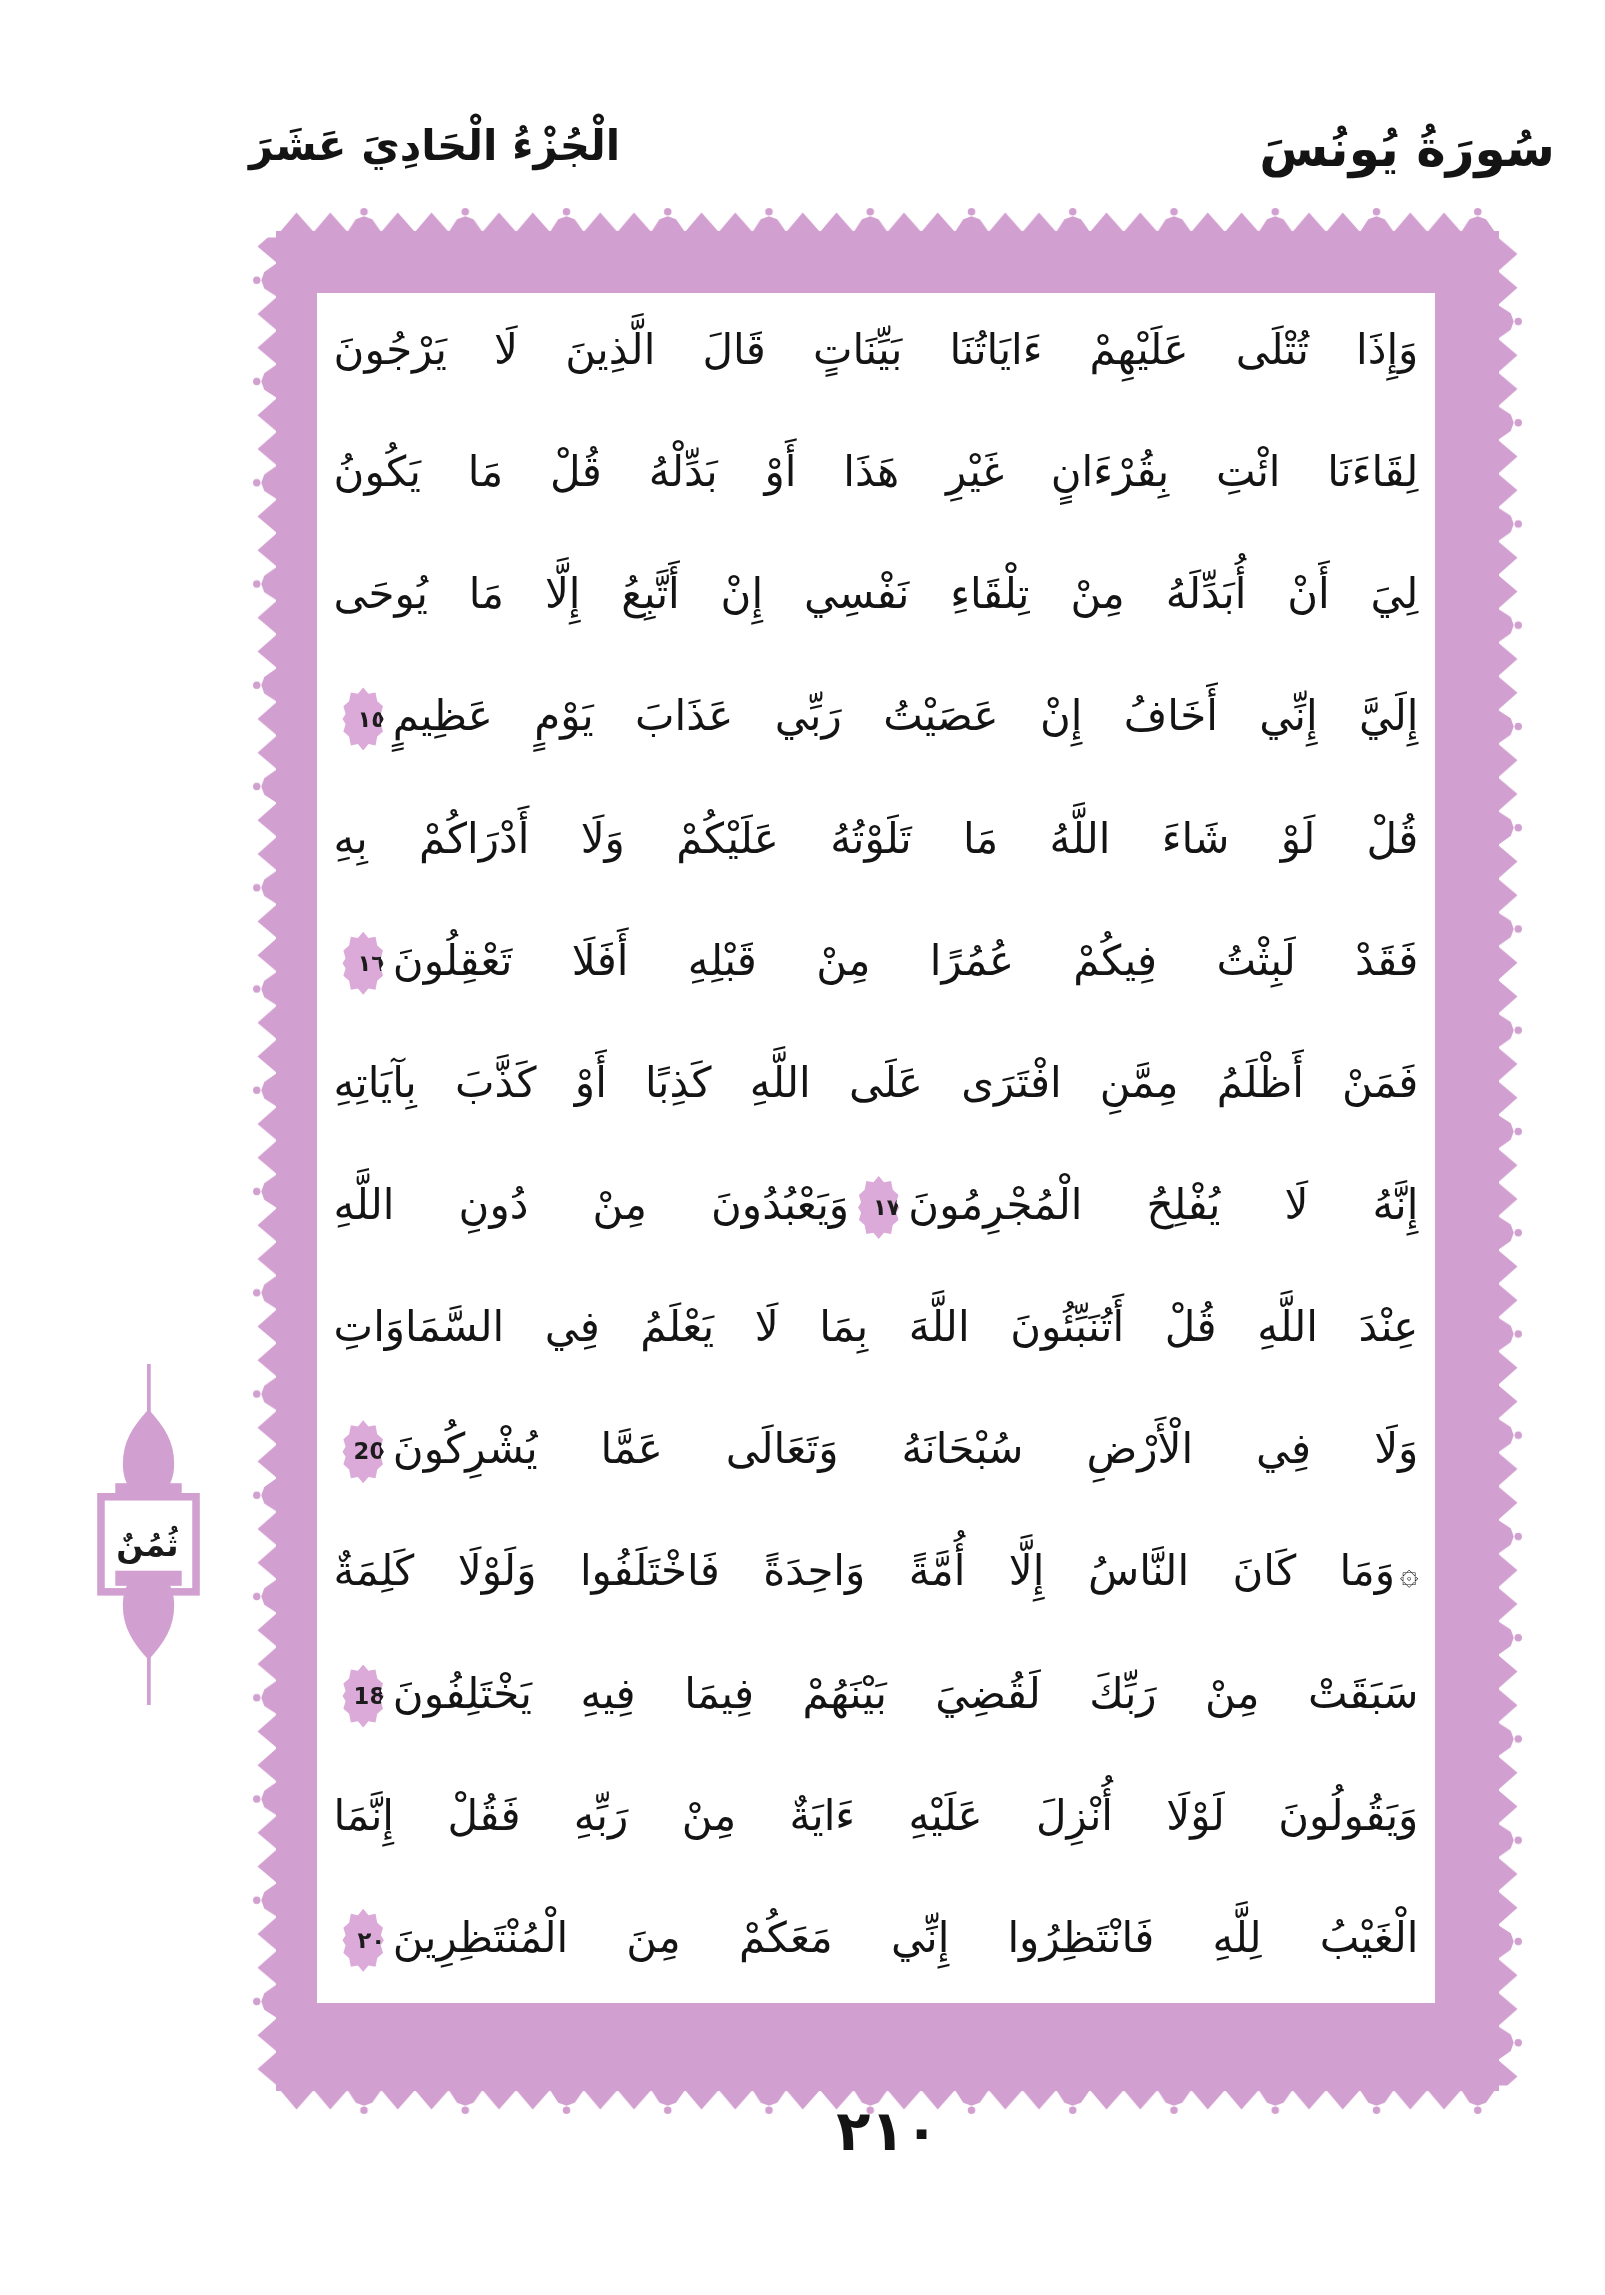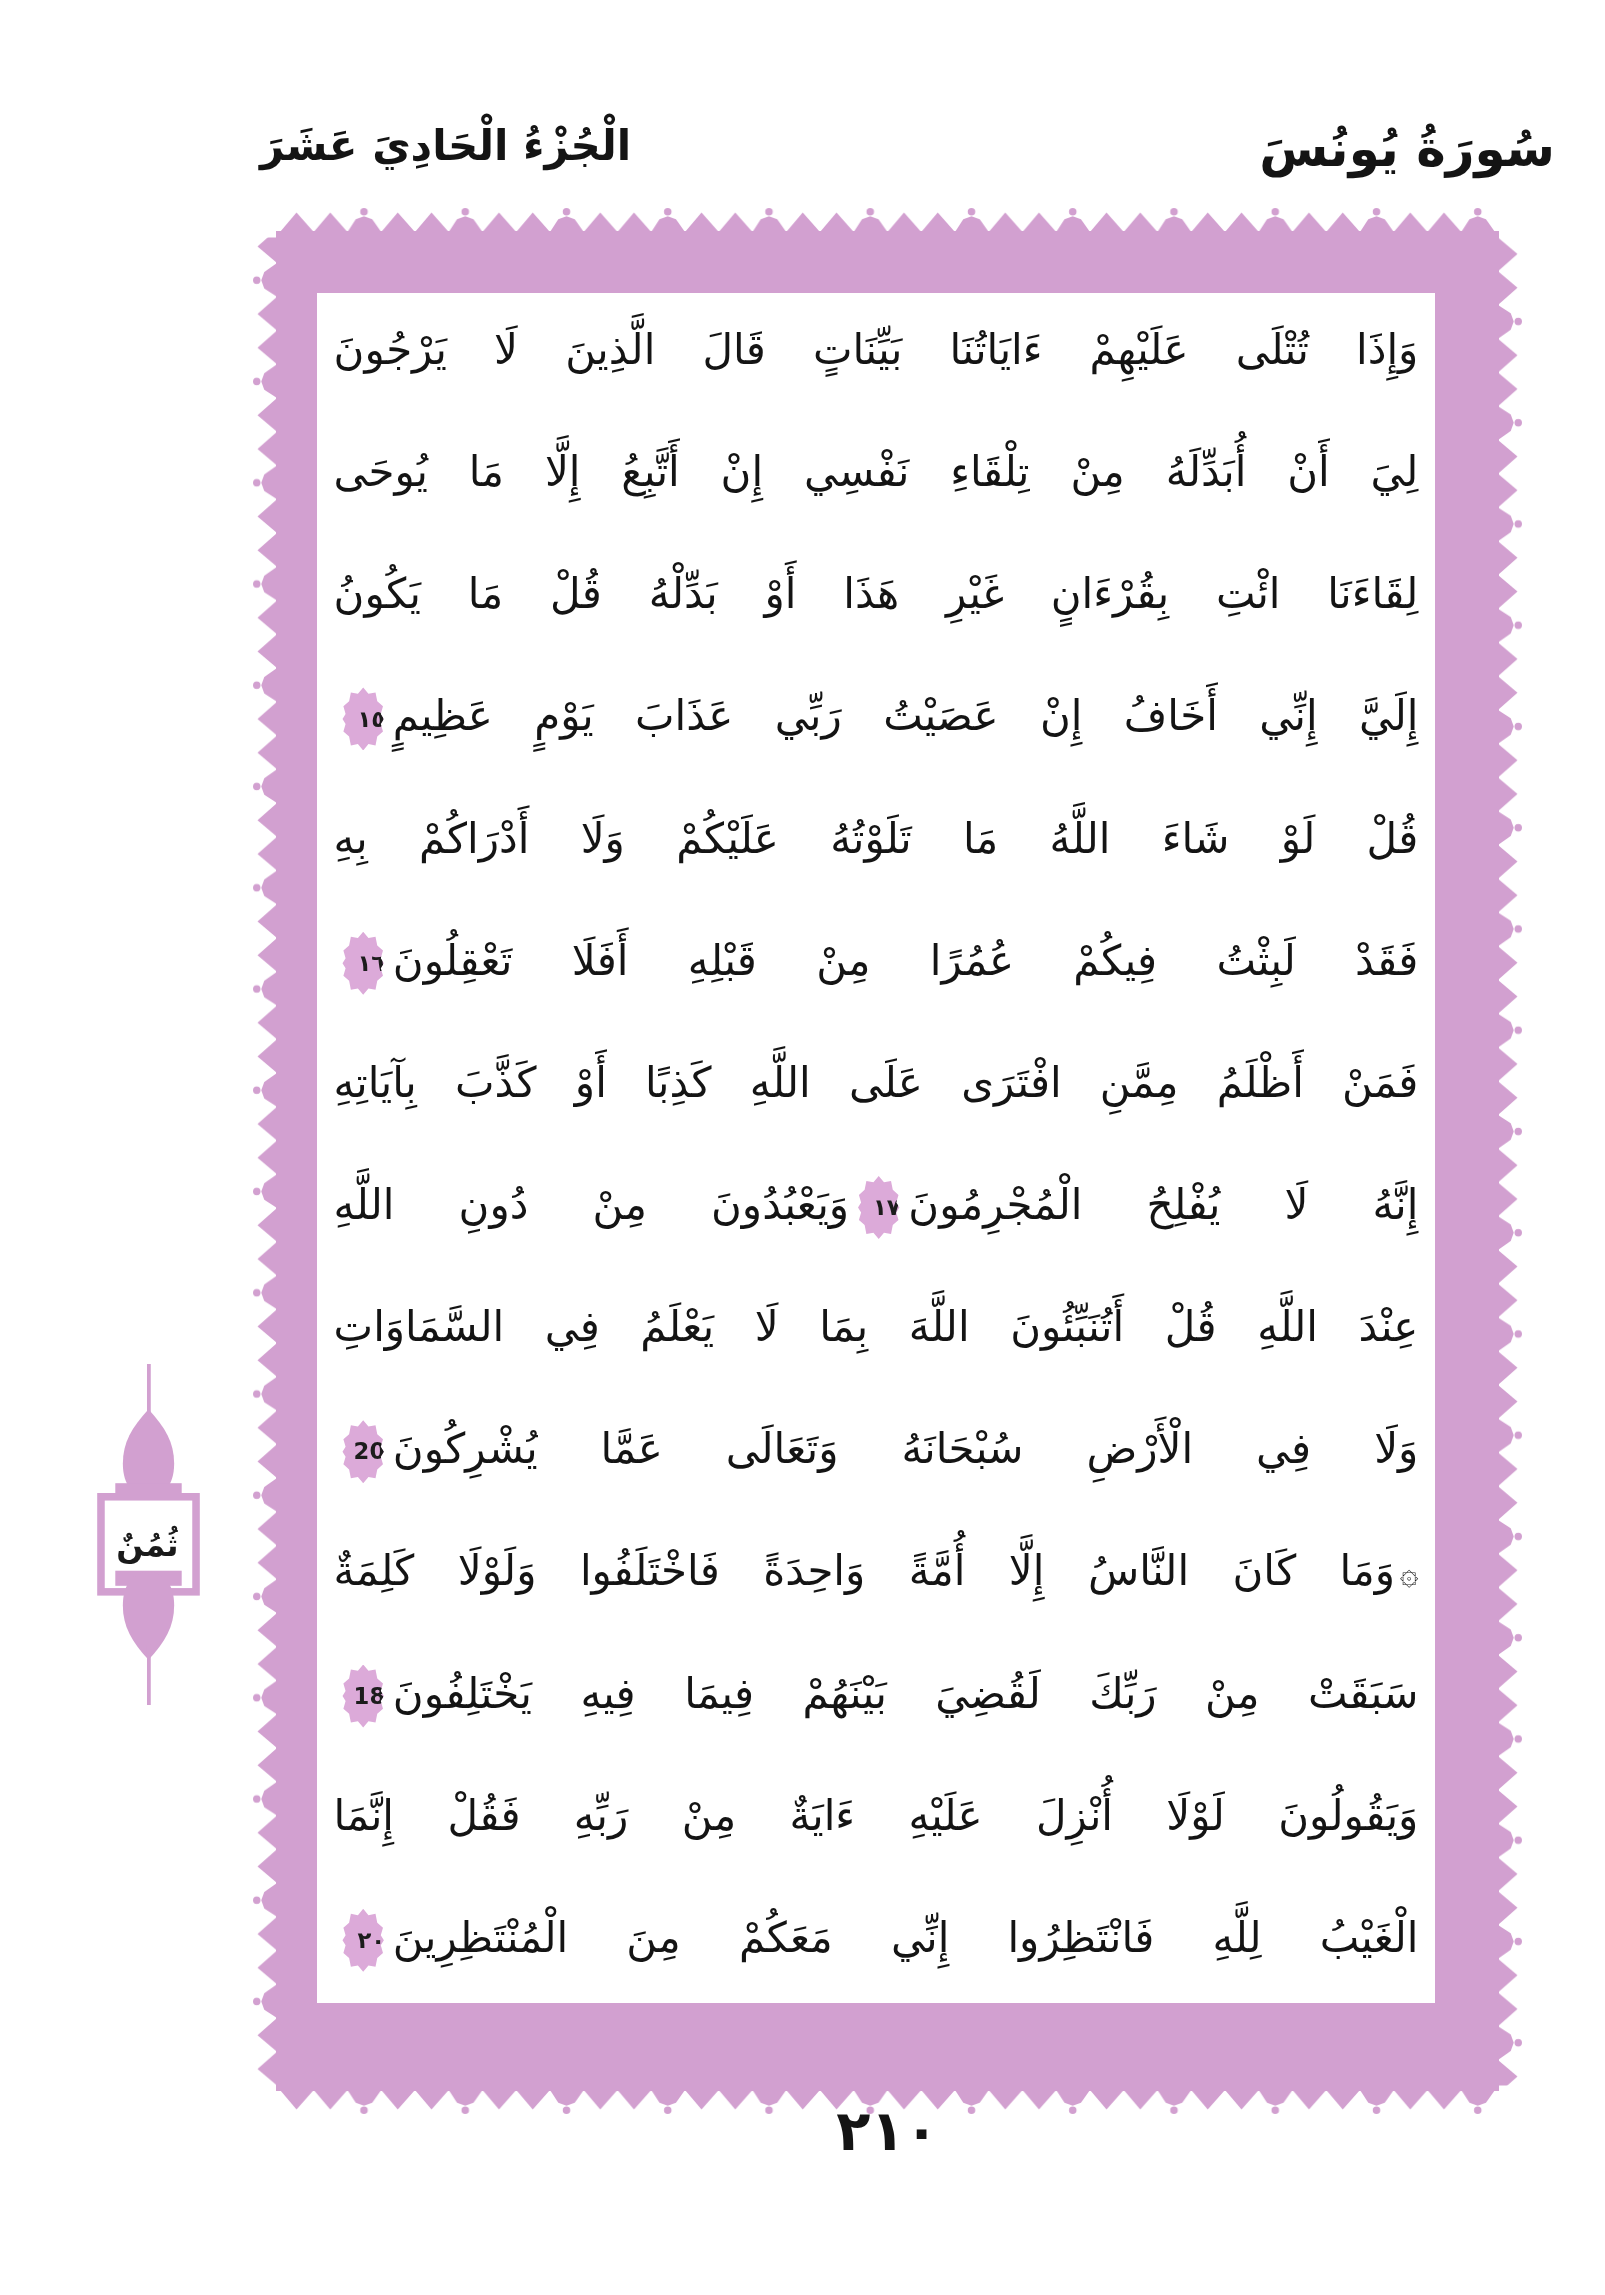--- a/index.html
+++ b/index.html
@@ -15,21 +15,21 @@
     background:var(--paper);
     overflow:hidden;
     font-family:"DejaVu Sans", sans-serif;
     color:var(--ink);
   }
   
   .hdr{
     position:absolute;
     font-weight:700;
     color:var(--ink);
-    text-align:center;
+    text-align:left;
     white-space:nowrap;
   }
   .hdr-left{left:249px;top:97px;width:393px;font-size:42px;line-height:98px;}
   .hdr-right{left:1306px;top:104px;width:249px;font-size:50px;line-height:91px;}
 
   
   .frame{position:absolute;left:253px;top:208px;width:1269px;height:1906px;}
   .frame svg{position:absolute;display:block;}
   .teeth-top{left:22.7px;top:0;}
   .teeth-bottom{left:22.7px;bottom:0;}
@@ -128,22 +128,22 @@
       <g transform="rotate(90) translate(0,-32)">
         <rect x="0" y="0" width="2464" height="32" fill="url(#tU1)"></rect>
       </g>
     </svg>
     <div class="ring"></div>
     <div class="inner-paper"></div>
   </div>
 
   <div class="text-area">
       <div class="qline"><span class="qtext">وَإِذَا تُتْلَى عَلَيْهِمْ ءَايَاتُنَا بَيِّنَاتٍ قَالَ الَّذِينَ لَا يَرْجُونَ</span></div>
+      <div class="qline"><span class="qtext">لِقَاءَنَا ائْتِ بِقُرْءَانٍ غَيْرِ هَذَا أَوْ بَدِّلْهُ قُلْ مَا يَكُونُ</span></div>
       <div class="qline"><span class="qtext">لِيَ أَنْ أُبَدِّلَهُ مِنْ تِلْقَاءِ نَفْسِي إِنْ أَتَّبِعُ إِلَّا مَا يُوحَى</span></div>
-      <div class="qline"><span class="qtext">لِقَاءَنَا ائْتِ بِقُرْءَانٍ غَيْرِ هَذَا أَوْ بَدِّلْهُ قُلْ مَا يَكُونُ</span></div>
       <div class="qline"><span class="qtext">إِلَيَّ إِنِّي أَخَافُ إِنْ عَصَيْتُ رَبِّي عَذَابَ يَوْمٍ عَظِيمٍ</span><span class="vmark">
           <span class="vnum">١٥</span>
         </span></div>
       <div class="qline"><span class="qtext">قُلْ لَوْ شَاءَ اللَّهُ مَا تَلَوْتُهُ عَلَيْكُمْ وَلَا أَدْرَاكُمْ بِهِ</span></div>
       <div class="qline"><span class="qtext">فَقَدْ لَبِثْتُ فِيكُمْ عُمُرًا مِنْ قَبْلِهِ أَفَلَا تَعْقِلُونَ</span><span class="vmark">
           <span class="vnum">١٦</span>
         </span></div>
       <div class="qline"><span class="qtext">فَمَنْ أَظْلَمُ مِمَّنِ افْتَرَى عَلَى اللَّهِ كَذِبًا أَوْ كَذَّبَ بِآيَاتِهِ</span></div>
       <div class="qline"><span class="qtext">إِنَّهُ لَا يُفْلِحُ الْمُجْرِمُونَ</span><span class="vmark">
           <span class="vnum">١٧</span>

